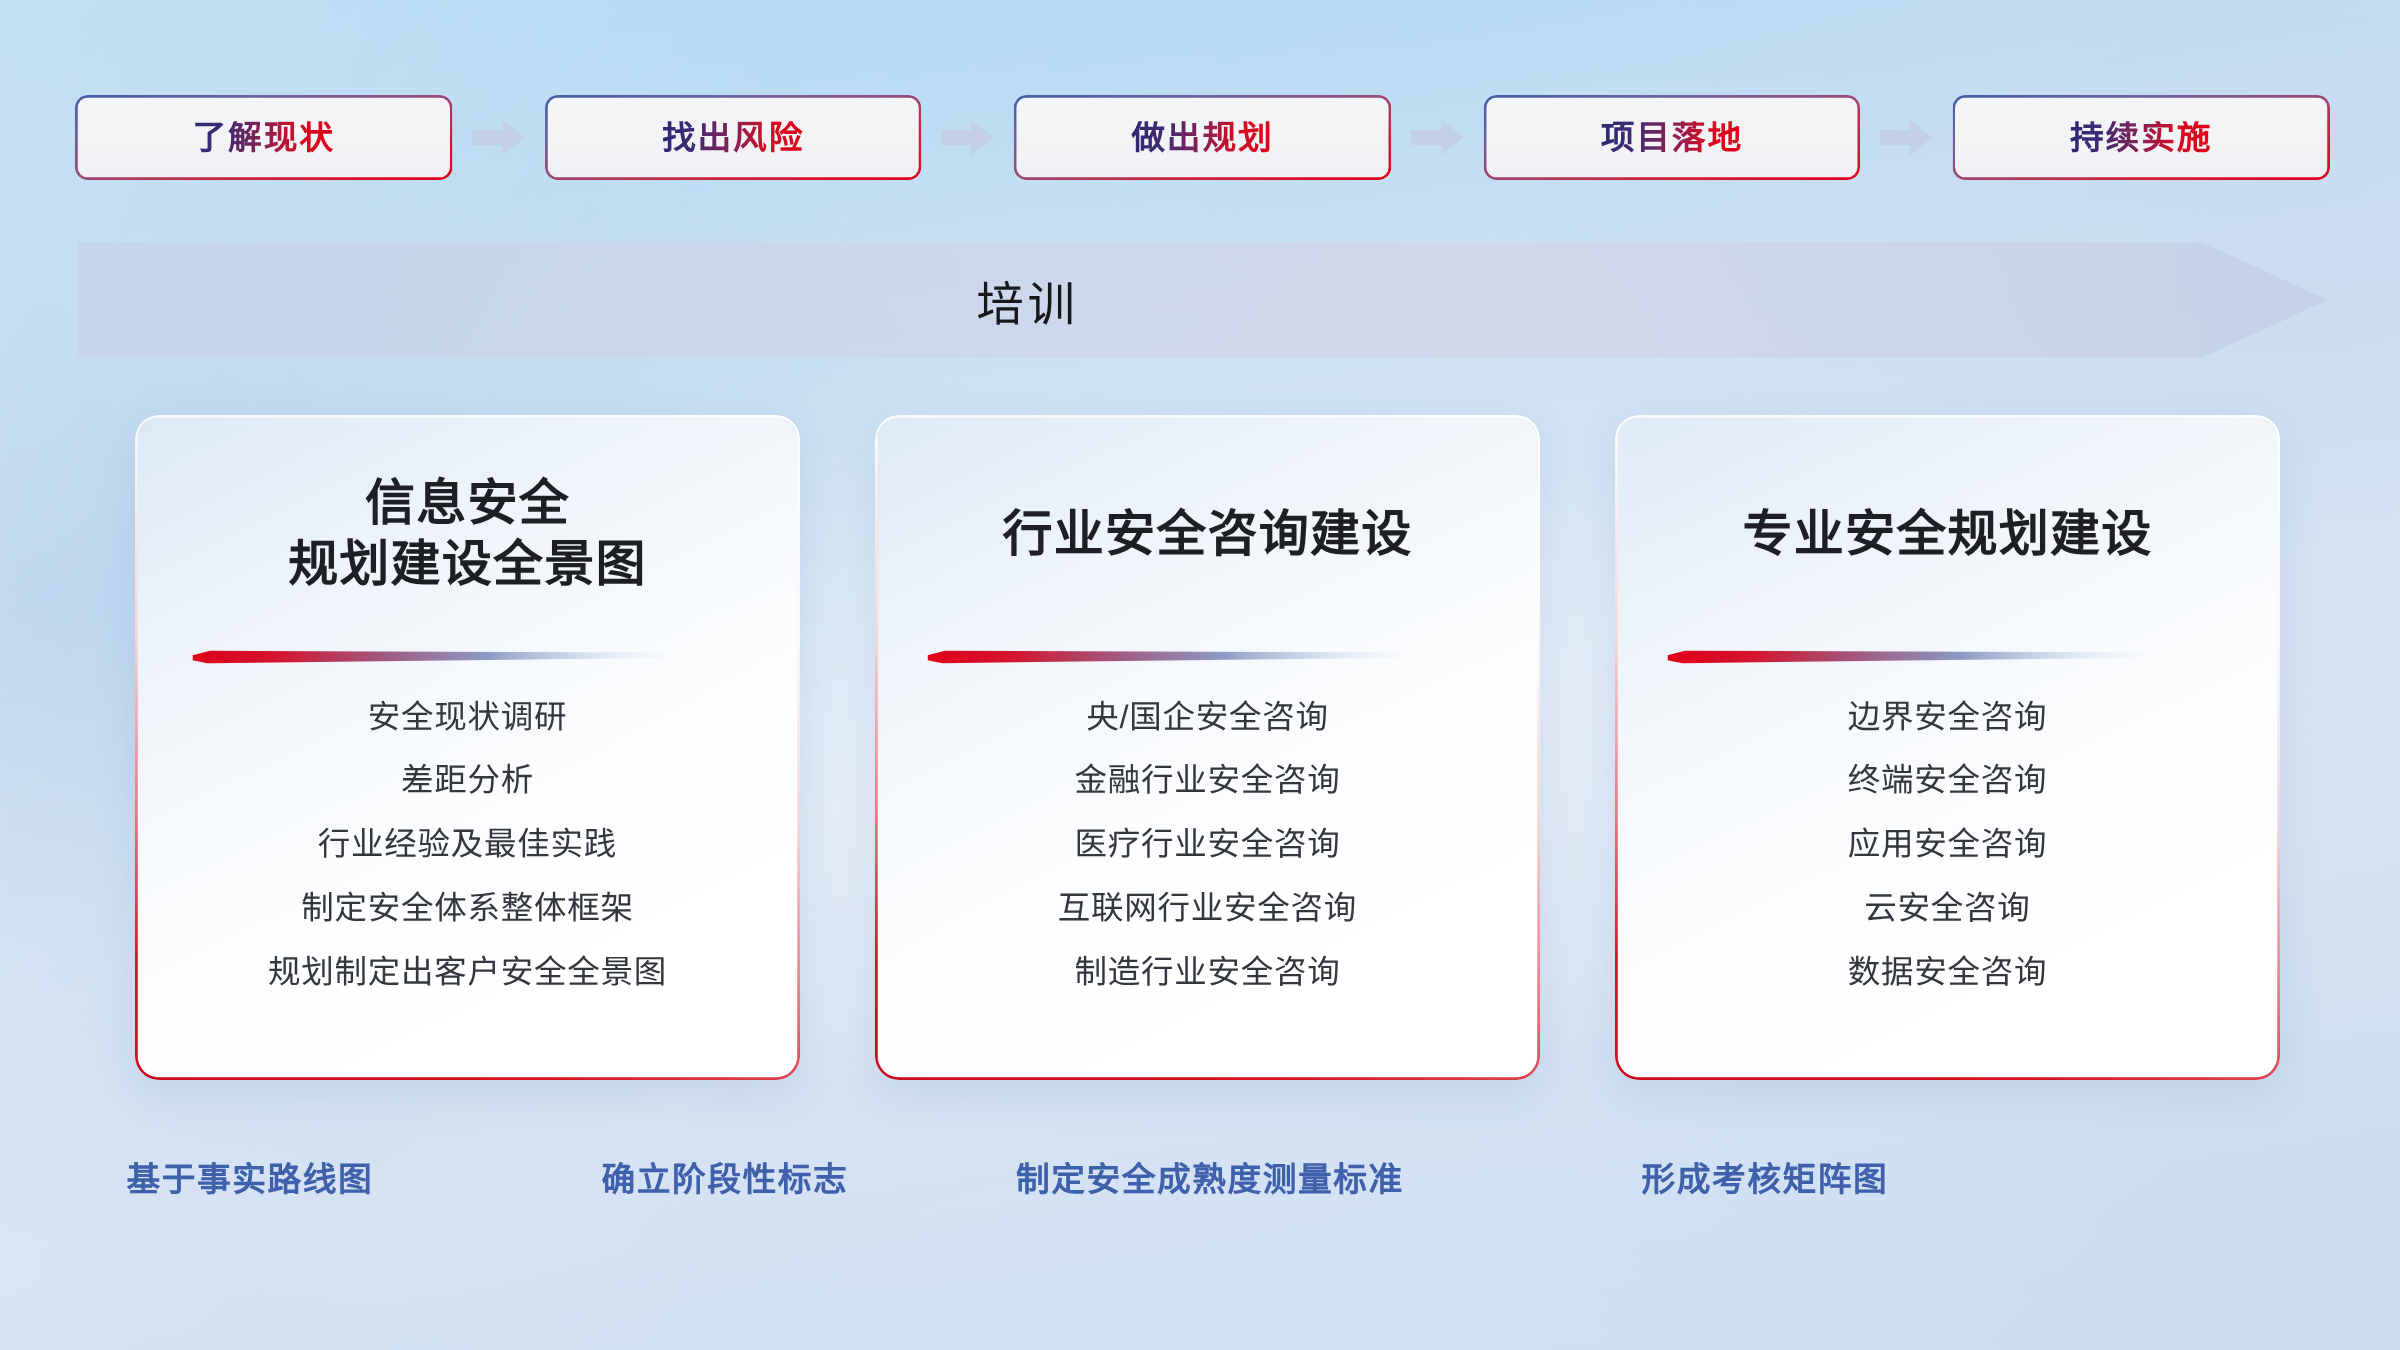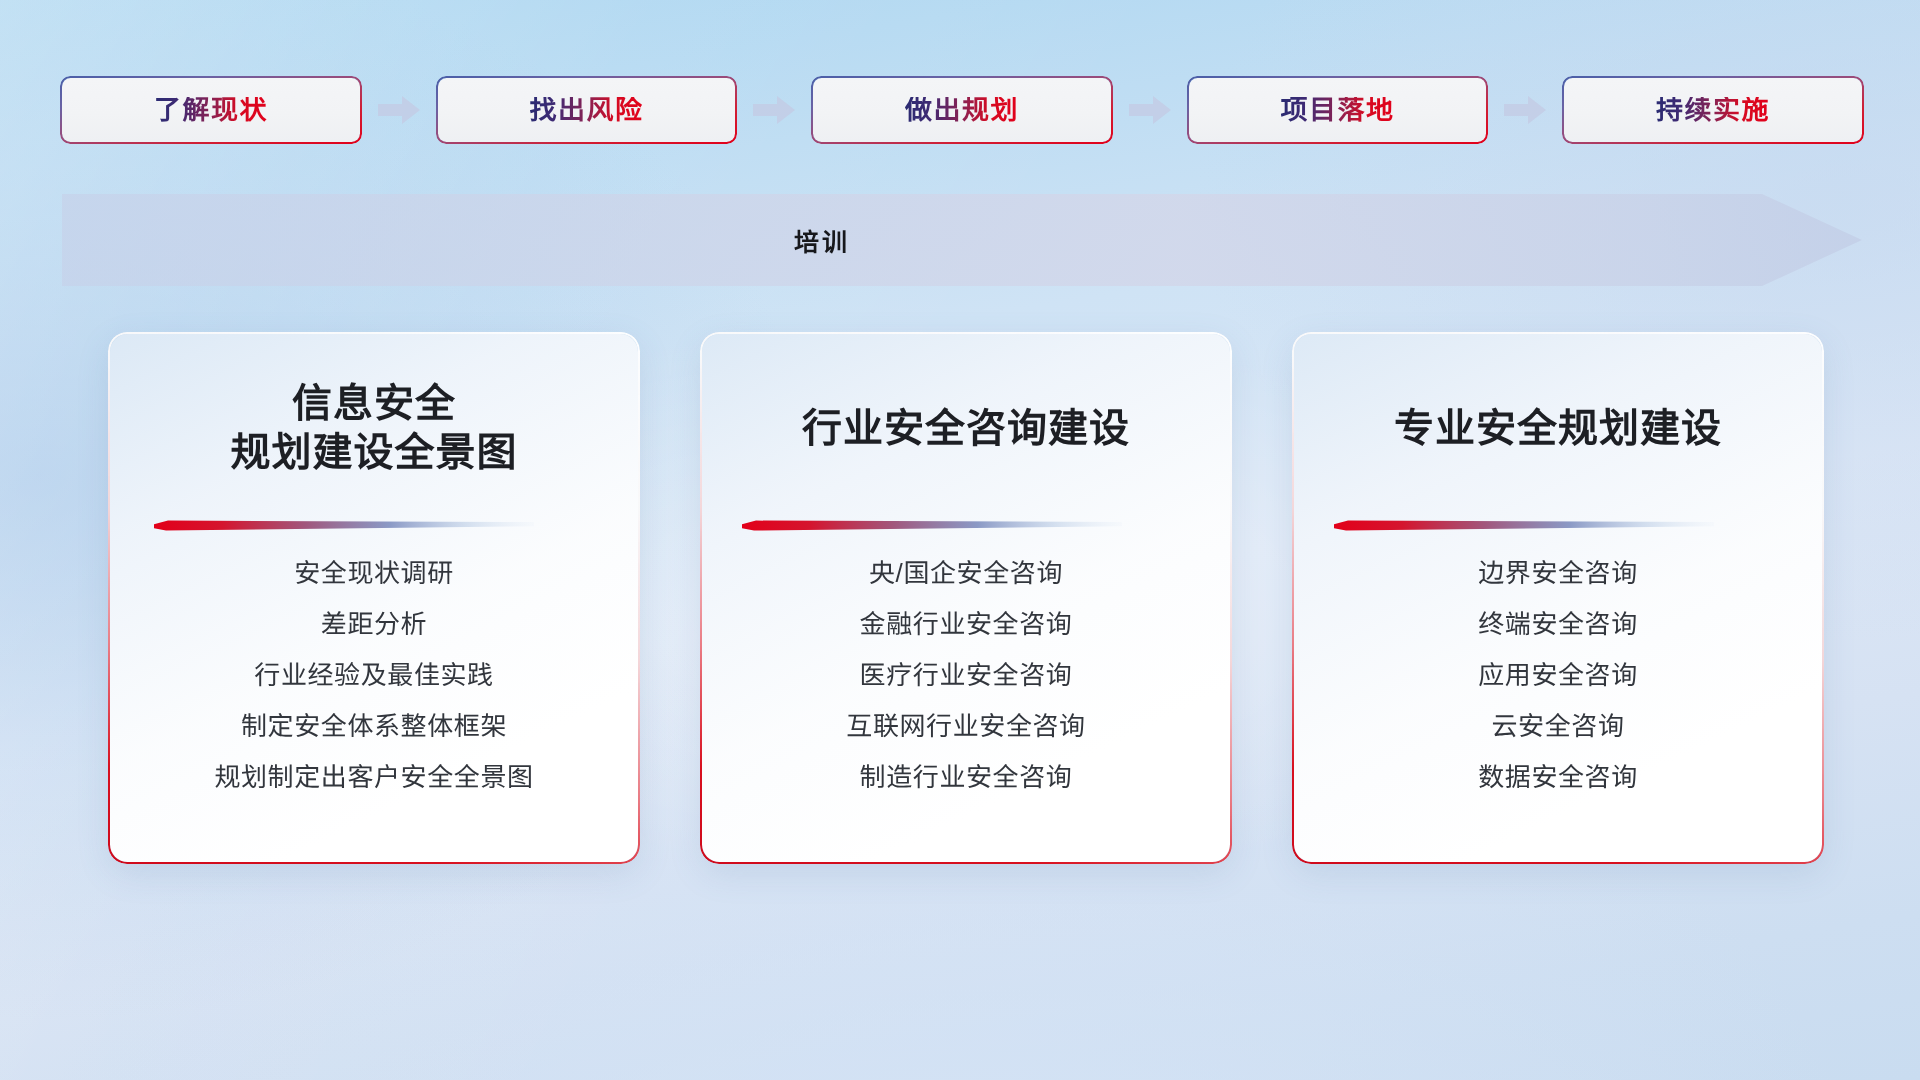--- a/index.html
+++ b/index.html
@@ -113,22 +113,22 @@
   .banner svg { display: block; width: 100%; height: 100%; }
   .banner-label {
     position: absolute;
     top: 0;
     left: 0;
     width: 1520px;
     height: 108px;
     display: flex;
     align-items: center;
     justify-content: center;
-    font-size: 25px;
-    font-weight: 700;
+    font-size: 38px;
+    font-weight: 400;
     color: #17181c;
     letter-spacing: 3px;
   }
 
   
   .cards {
     position: absolute;
     top: 334px;
     left: 110px;
     width: 1712px;
@@ -360,14 +360,20 @@
       <ul class="card-list">
         <li>边界安全咨询</li>
         <li>终端安全咨询</li>
         <li>应用安全咨询</li>
         <li>云安全咨询</li>
         <li>数据安全咨询</li>
       </ul>
     </div>
   </div>
 
+  <div class="captions">
+    <div class="caption" id="cap0" style="left: 200px;">基于事实路线图</div>
+    <div class="caption" id="cap1" style="left: 580px;">确立阶段性标志</div>
+    <div class="caption" id="cap2" style="left: 968px;">制定安全成熟度测量标准</div>
+    <div class="caption" id="cap3" style="left: 1412px;">形成考核矩阵图</div>
+  </div>
 
 </div>
 
 </body></html>

